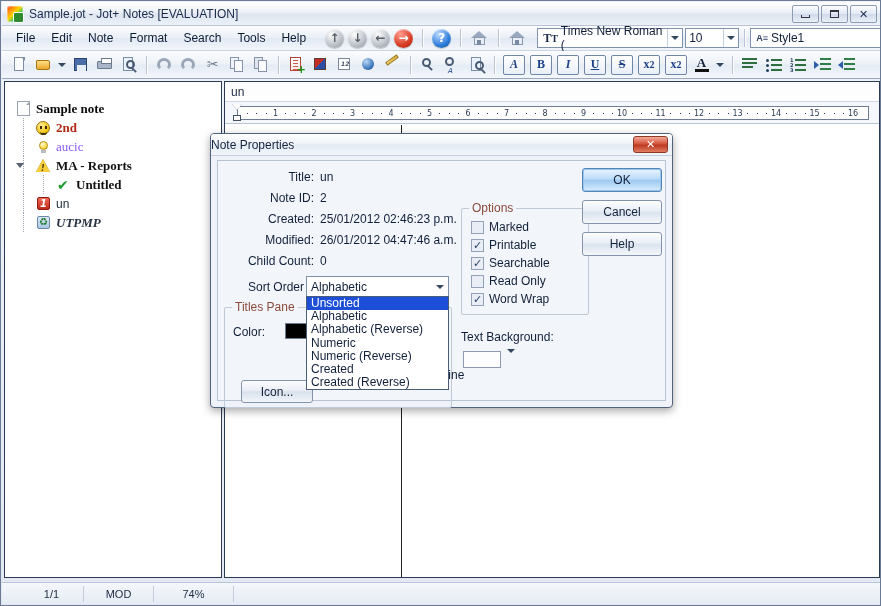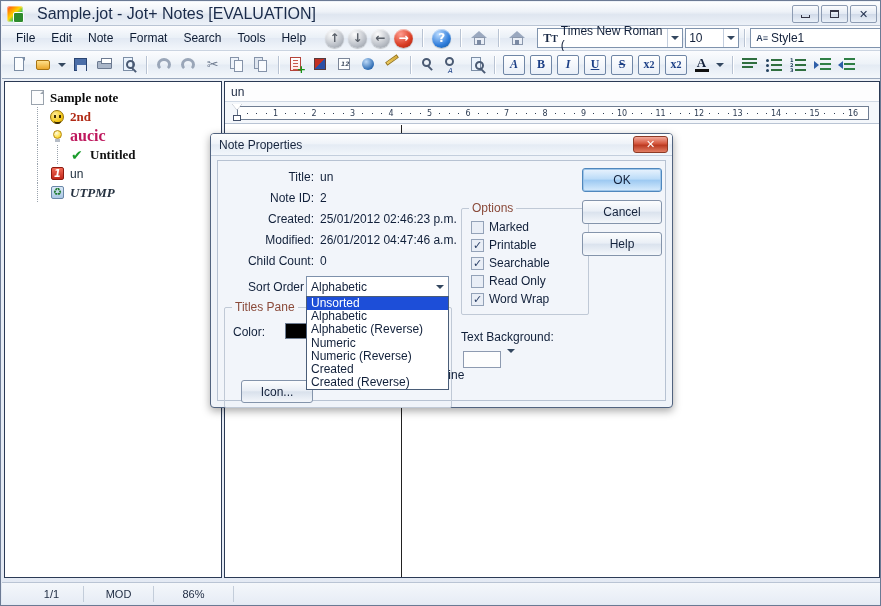--- a/index.html
+++ b/index.html
@@ -31,21 +31,21 @@
     width:16px;height:16px;margin-left:5px;margin-right:6px;border-radius:3px;
     background:
       linear-gradient(135deg,#ff3b30 0%, #ff9500 25%, #ffd400 45%, #34c759 65%, #0a84ff 85%, #5856d6 100%);
     position:relative; flex:0 0 auto;
     box-shadow: inset 0 0 0 1px rgba(255,255,255,.4);
   }
   .app-icon:after {
     content:""; position:absolute; right:-1px; bottom:-1px; width:9px;height:9px;
     background:#2e8b2e; border:1px solid #fff; border-radius:2px;
   }
-  .title-text { font-size:16px; color:#1a2b4a;margin-left:8px; }
+  .title-text { font-size:12px; color:#1a2b4a; }
   .winbtns { position:absolute; right:4px; top:3px; display:flex; gap:2px; }
   .winbtn {
     width:27px;height:18px;
     background:linear-gradient(180deg,#fbfcfe 0%,#e2e9f3 50%,#cfd9e8 51%,#eaf0f8 100%);
     border:1px solid #8d9cb3; border-radius:2px;
     display:flex;align-items:center;justify-content:center;
     font-size:10px;color:#22314e;
   }
   .winbtn .g-min { width:9px;height:3px;border:1px solid #334; border-top:none; margin-top:5px;}
   .winbtn .g-max { width:9px;height:8px;border:1px solid #334; border-top-width:2px;}
@@ -154,27 +154,27 @@
   .indent-ico u { position:absolute; left:6px; width:11px;height:2px;background:#2f7f45; display:block; text-decoration:none;}
   .indent-ico .tri { position:absolute; left:0; top:4px; width:0;height:0;border-top:4px solid transparent;border-bottom:4px solid transparent;border-left:5px solid #2d5ea8;}
   .indent-ico .tril { position:absolute; left:0; top:4px; width:0;height:0;border-top:4px solid transparent;border-bottom:4px solid transparent;border-right:5px solid #2d5ea8;}
 
   
   .treepane {
     position:absolute; left:3px; top:80px; width:218px; height:497px;
     background:#ffffff; border:1px solid #2b3a55;
     overflow:hidden;
   }
-  .tree { padding:6px 4px 4px 20px; }
+  .tree { padding:6px 4px 4px 6px;margin-top:11px; }
   .tnode { display:flex; align-items:center; height:19px; position:relative; white-space:nowrap; }
   .tnode .tico { width:17px;height:16px; margin-right:4px; flex:0 0 auto; position:relative; }
   .tlabel { font-size:12px; }
   .lbl-root { font-weight:bold; color:#0a0a0a; font-family:"Liberation Serif", serif; font-size:13px; }
   .lbl-red-b { color:#b02a15; font-weight:bold; font-family:"Liberation Serif",serif; font-size:13px;}
-  .lbl-navy-b { color:#be185d; font-weight:bold; font-family:"Liberation Serif",serif; font-size:16px;}
+  .lbl-navy-b { color:#8b5cf6; font-weight:normal; font-family:"Liberation Serif",serif; font-size:13px;}
   .lbl-dark-b { color:#111; font-weight:bold; font-family:"Liberation Serif",serif; font-size:13px;}
   .lbl-plain { color:#20303f; font-size:12px; }
   .lbl-ital { color:#263241; font-style:italic; font-weight:bold; font-family:"Liberation Serif",serif; font-size:13px;}
   .guide { position:absolute; left:12px; top:0; bottom:0; border-left:1px dotted #9aa3ad; }
   .expander { position:absolute; left:4px; width:9px;height:9px; display:flex;align-items:center;justify-content:center; }
   .expander .tri-down { width:0;height:0;border-left:4px solid transparent;border-right:4px solid transparent;border-top:5px solid #58636f; }
 
   .ico-doc { width:13px;height:15px;background:#fdfdfd;border:1px solid #9aa3ad; position:absolute; left:2px; top:0; }
   .ico-doc:after { content:""; position:absolute; right:-1px; top:-1px; width:0;height:0;border-left:4px solid transparent;border-bottom:4px solid #9aa3ad;}
   .ico-smiley { position:absolute; left:1px; top:1px; width:14px;height:14px;border-radius:50%;
@@ -228,21 +228,21 @@
   
   .dialog {
     position:absolute; left:209px; top:132px; width:463px; height:275px;
     background:#eff3f9; border:1px solid #51637f; border-radius:4px;
     box-shadow: 0 3px 9px rgba(0,0,0,.35);
   }
   .dlg-title {
     height:22px; border-radius:3px 3px 0 0;
     background:linear-gradient(180deg,#fdfefe 0%,#eff3f9 45%,#e4ebf4 52%,#f2f6fb 100%);
     border-bottom:1px solid #c3cedd;
-    display:flex; align-items:center; padding-left:8px; font-size:12px; color:#16243d;
+    display:flex; align-items:center; padding-left:0; font-size:12px; color:#16243d;
     position:relative;
   }
   .dlg-close {
     position:absolute; right:4px; top:2px; width:35px; height:17px; border-radius:3px;
     background:linear-gradient(180deg,#f3a99a 0%,#d4553c 45%,#bb3a22 55%,#e27d63 100%);
     border:1px solid #8d3a25; color:#fff; font-size:11px; font-weight:bold;
     display:flex;align-items:center;justify-content:center; font-family:"DejaVu Sans",sans-serif;
   }
   .dlg-body { position:absolute; left:6px; right:6px; top:26px; bottom:6px;
     background:#f2f5fa; border:1px solid #b7c2d2; }
@@ -584,20 +584,30 @@
         <span class="guide"></span>
         <span class="tico">
             <i class="ico-bulb">
               <i></i>
               <b></b>
             </i>
           </span>
         <span class="tlabel lbl-navy-b">aucic</span>
       </div>
 
+      <div class="tnode" style="padding-left:24px;">
+        <span class="guide"></span>
+        <span class="expander">
+            <i class="tri-down"></i>
+          </span>
+        <span class="tico">
+            <i class="ico-warn"></i>
+          </span>
+        <span class="tlabel lbl-dark-b">MA - Reports</span>
+      </div>
 
       <div class="tnode" style="padding-left:44px;">
         <span class="guide"></span>
         <span class="guide" style="left:32px;"></span>
         <span class="tico">
             <i class="ico-check">✔</i>
           </span>
         <span class="tlabel lbl-dark-b">Untitled</span>
       </div>
 
@@ -695,21 +705,21 @@
       <div class="rmark-bot"></div>
     </div>
     <div class="edit-area">
       <div class="caret-line"></div>
     </div>
   </div>
 
   <div class="statusbar">
     <div class="scell" style="width:64px;margin-left:18px;">1/1</div>
     <div class="scell" style="width:70px;">MOD</div>
-    <div class="scell" style="width:80px;">86%</div>
+    <div class="scell" style="width:80px;">74%</div>
     <div class="scell" style="flex:1;border-right:none;"></div>
   </div>
 
   <div class="dialog">
     <div class="dlg-title">
       <span>Note Properties</span>
       <div class="dlg-close">
         <span>✕</span>
       </div>
     </div>

